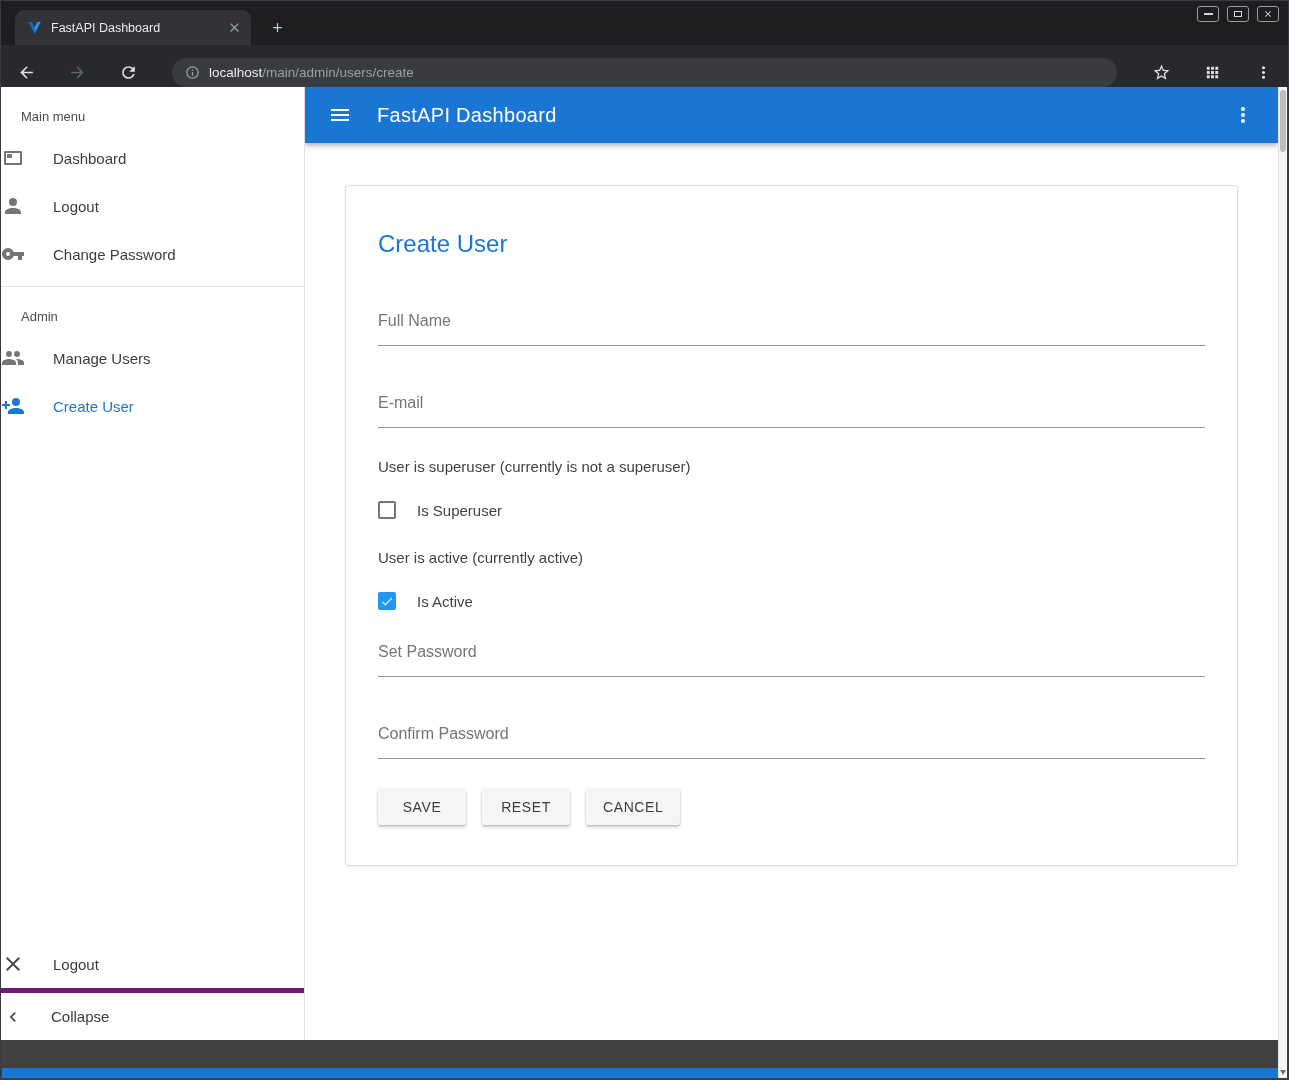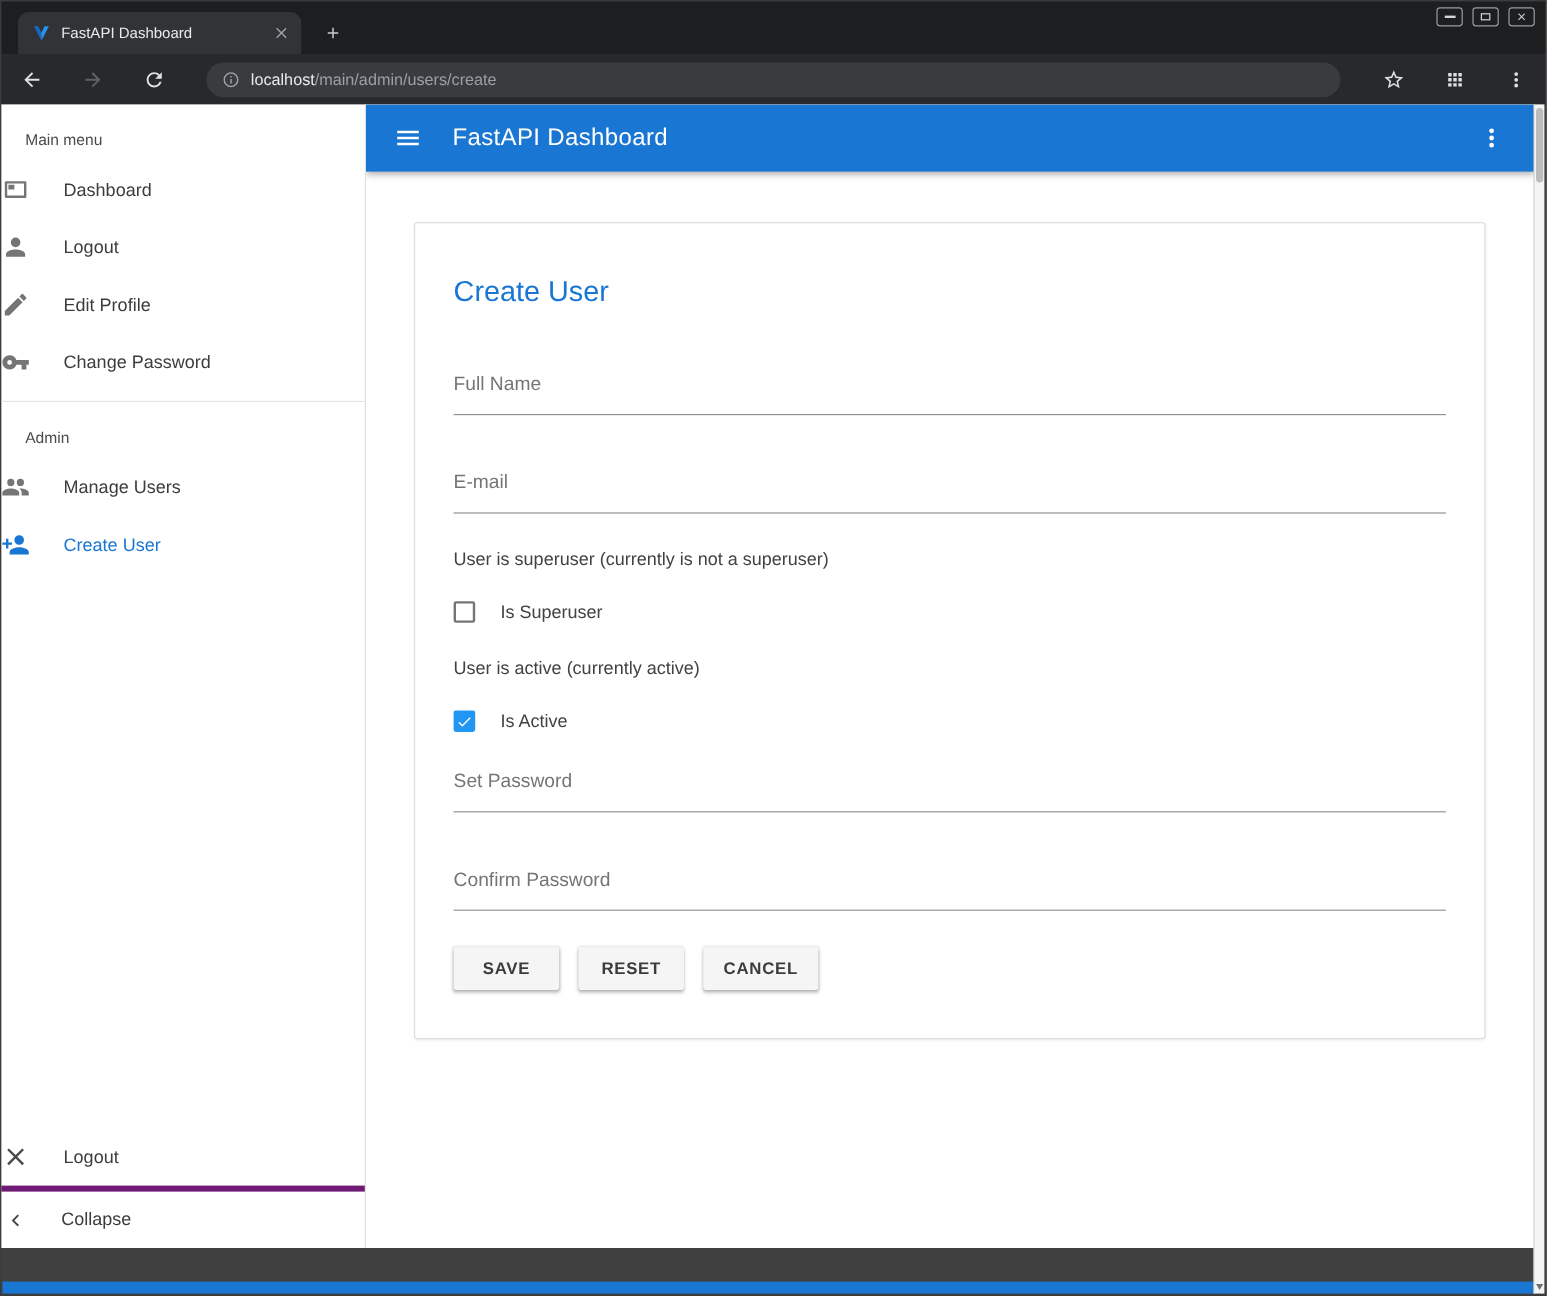--- a/index.html
+++ b/index.html
@@ -15,21 +15,21 @@
   .tab-close{width:17px;height:17px;display:flex;align-items:center;justify-content:center;border-radius:50%}
   .tab-close svg{width:15px;height:15px;fill:#9aa0a6}
   .new-tab{width:28px;height:28px;margin:0 0 4px 12px;display:flex;align-items:center;justify-content:center;border-radius:50%}
   .new-tab svg{width:15px;height:15px;fill:#c7cacd}
   .win-controls{position:absolute;top:5px;right:9px;display:flex;gap:8px}
   .win-btn{width:22px;height:16px;border:1px solid #9a9b9d;border-radius:3px;display:flex;align-items:center;justify-content:center}
   .min-glyph{width:9px;height:2px;background:#d4d5d6}
   .max-glyph{width:8px;height:6px;border:1px solid #d4d5d6}
   .win-btn svg{width:10px;height:10px;fill:#d4d5d6}
 
-  .toolbar{position:absolute;top:44px;left:0;right:0;height:42px;background:#28292c;display:flex;align-items:center;padding:0 10px;gap:21px}
+  .toolbar{position:absolute;top:44px;left:0;right:0;height:42px;background:#28292c;display:flex;align-items:flex-end;padding:0 10px;gap:21px}
   .tool-btn{width:30px;height:30px;border-radius:50%;display:flex;align-items:center;justify-content:center;flex:none}
   .tool-btn svg{width:19px;height:19px;fill:#dfe1e5}
   .tool-btn.disabled svg{fill:#5f6368}
   .url-field{flex:1;height:29px;background:#3a3b3f;border-radius:15px;display:flex;align-items:center;padding:0 13px;margin:0 8px;min-width:0}
   .info-icon svg{width:15px;height:15px;fill:#9aa0a6;display:block}
   .url-text{display:flex;margin-left:9px;font-size:13.5px;white-space:nowrap}
   .url-host{color:#e8eaed}
   .url-path{color:#9aa0a6}
 
   
@@ -64,21 +64,21 @@
 
   .hint{margin-top:30px;font-size:15px;color:#424242}
   .check-row{margin-top:26px;display:flex;align-items:center}
   .checkbox{width:18px;height:18px;border-radius:2px;flex:none;display:flex;align-items:center;justify-content:center}
   .checkbox.unchecked{border:2px solid #757575;background:#fff}
   .checkbox.checked{background:#2196f3;border:2px solid #2196f3}
   .checkbox svg{width:15px;height:15px;fill:#fff}
   .check-label{margin-left:21px;font-size:15px;color:#424242}
 
   .btn-row{margin-top:30px;display:flex;gap:16px}
-  .btn{min-width:88px;height:36px;padding:0 17px;background:#f5f5f5;border:none;border-radius:2px;font-family:inherit;font-size:14px;font-weight:700;letter-spacing:.6px;color:#3c3c3c;box-shadow:0 2px 3px rgba(0,0,0,.22),0 0 2px rgba(0,0,0,.12);cursor:pointer}
+  .btn{min-width:88px;height:36px;padding:0 17px;background:#f5f5f5;border:none;border-radius:2px;font-family:inherit;font-size:14px;font-weight:400;letter-spacing:.6px;color:#3c3c3c;box-shadow:0 2px 3px rgba(0,0,0,.22),0 0 2px rgba(0,0,0,.12);cursor:pointer}
 
   
   .page-footer{position:absolute;left:0;right:10px;bottom:11px;height:28px;background:#fff;border-top:1px solid #e0e0e0;display:flex;align-items:center;justify-content:flex-end;padding-right:36px;font-size:13.5px;color:#1d1d1d}
   .blue-strip{position:absolute;left:1px;right:10px;bottom:1px;height:10px;background:#1976d2}
 
   
   .scrollbar{position:absolute;top:86px;right:1px;bottom:1px;width:9px;background:#f4f4f4;border-left:1px solid #e2e2e2}
   .scroll-thumb{position:absolute;top:3px;left:1px;width:6px;height:62px;background:#bdbdbd;border-radius:3px}
   .scroll-arrow{position:absolute;bottom:3px;left:1px;width:0;height:0;border-left:3px solid transparent;border-right:3px solid transparent;border-top:5px solid #6f6f6f}
 </style>
@@ -173,26 +173,20 @@
       <svg viewBox="0 0 24 24">
           <path d="M4,5H20A1,1 0 0,1 21,6V18A1,1 0 0,1 20,19H4A1,1 0 0,1 3,18V6A1,1 0 0,1 4,5M5,7V17H19V7H5M6,8H11V12H6V8Z"></path>
         </svg>
       <span class="nav-label">Dashboard</span>
     </div>
     <div class="nav-item">
       <svg viewBox="0 0 24 24">
           <path d="M12,4A4,4 0 0,1 16,8A4,4 0 0,1 12,12A4,4 0 0,1 8,8A4,4 0 0,1 12,4M12,14C16.42,14 20,15.79 20,18V20H4V18C4,15.79 7.58,14 12,14Z"></path>
         </svg>
       <span class="nav-label">Logout</span>
-    </div>
-    <div class="nav-item">
-      <svg viewBox="0 0 24 24">
-          <path d="M20.71,7.04C21.1,6.65 21.1,6 20.71,5.63L18.37,3.29C18,2.9 17.35,2.9 16.96,3.29L15.12,5.12L18.87,8.87M3,17.25V21H6.75L17.81,9.93L14.06,6.18L3,17.25Z"></path>
-        </svg>
-      <span class="nav-label">Edit Profile</span>
     </div>
     <div class="nav-item">
       <svg viewBox="0 0 24 24">
           <path d="M7,14A2,2 0 0,1 5,12A2,2 0 0,1 7,10A2,2 0 0,1 9,12A2,2 0 0,1 7,14M12.65,10C11.83,7.67 9.61,6 7,6A6,6 0 0,0 1,12A6,6 0 0,0 7,18C9.61,18 11.83,16.33 12.65,14H17V18H21V14H23V10H12.65Z"></path>
         </svg>
       <span class="nav-label">Change Password</span>
     </div>
 
     <div class="divider"></div>
     <div class="section-header">Admin</div>

